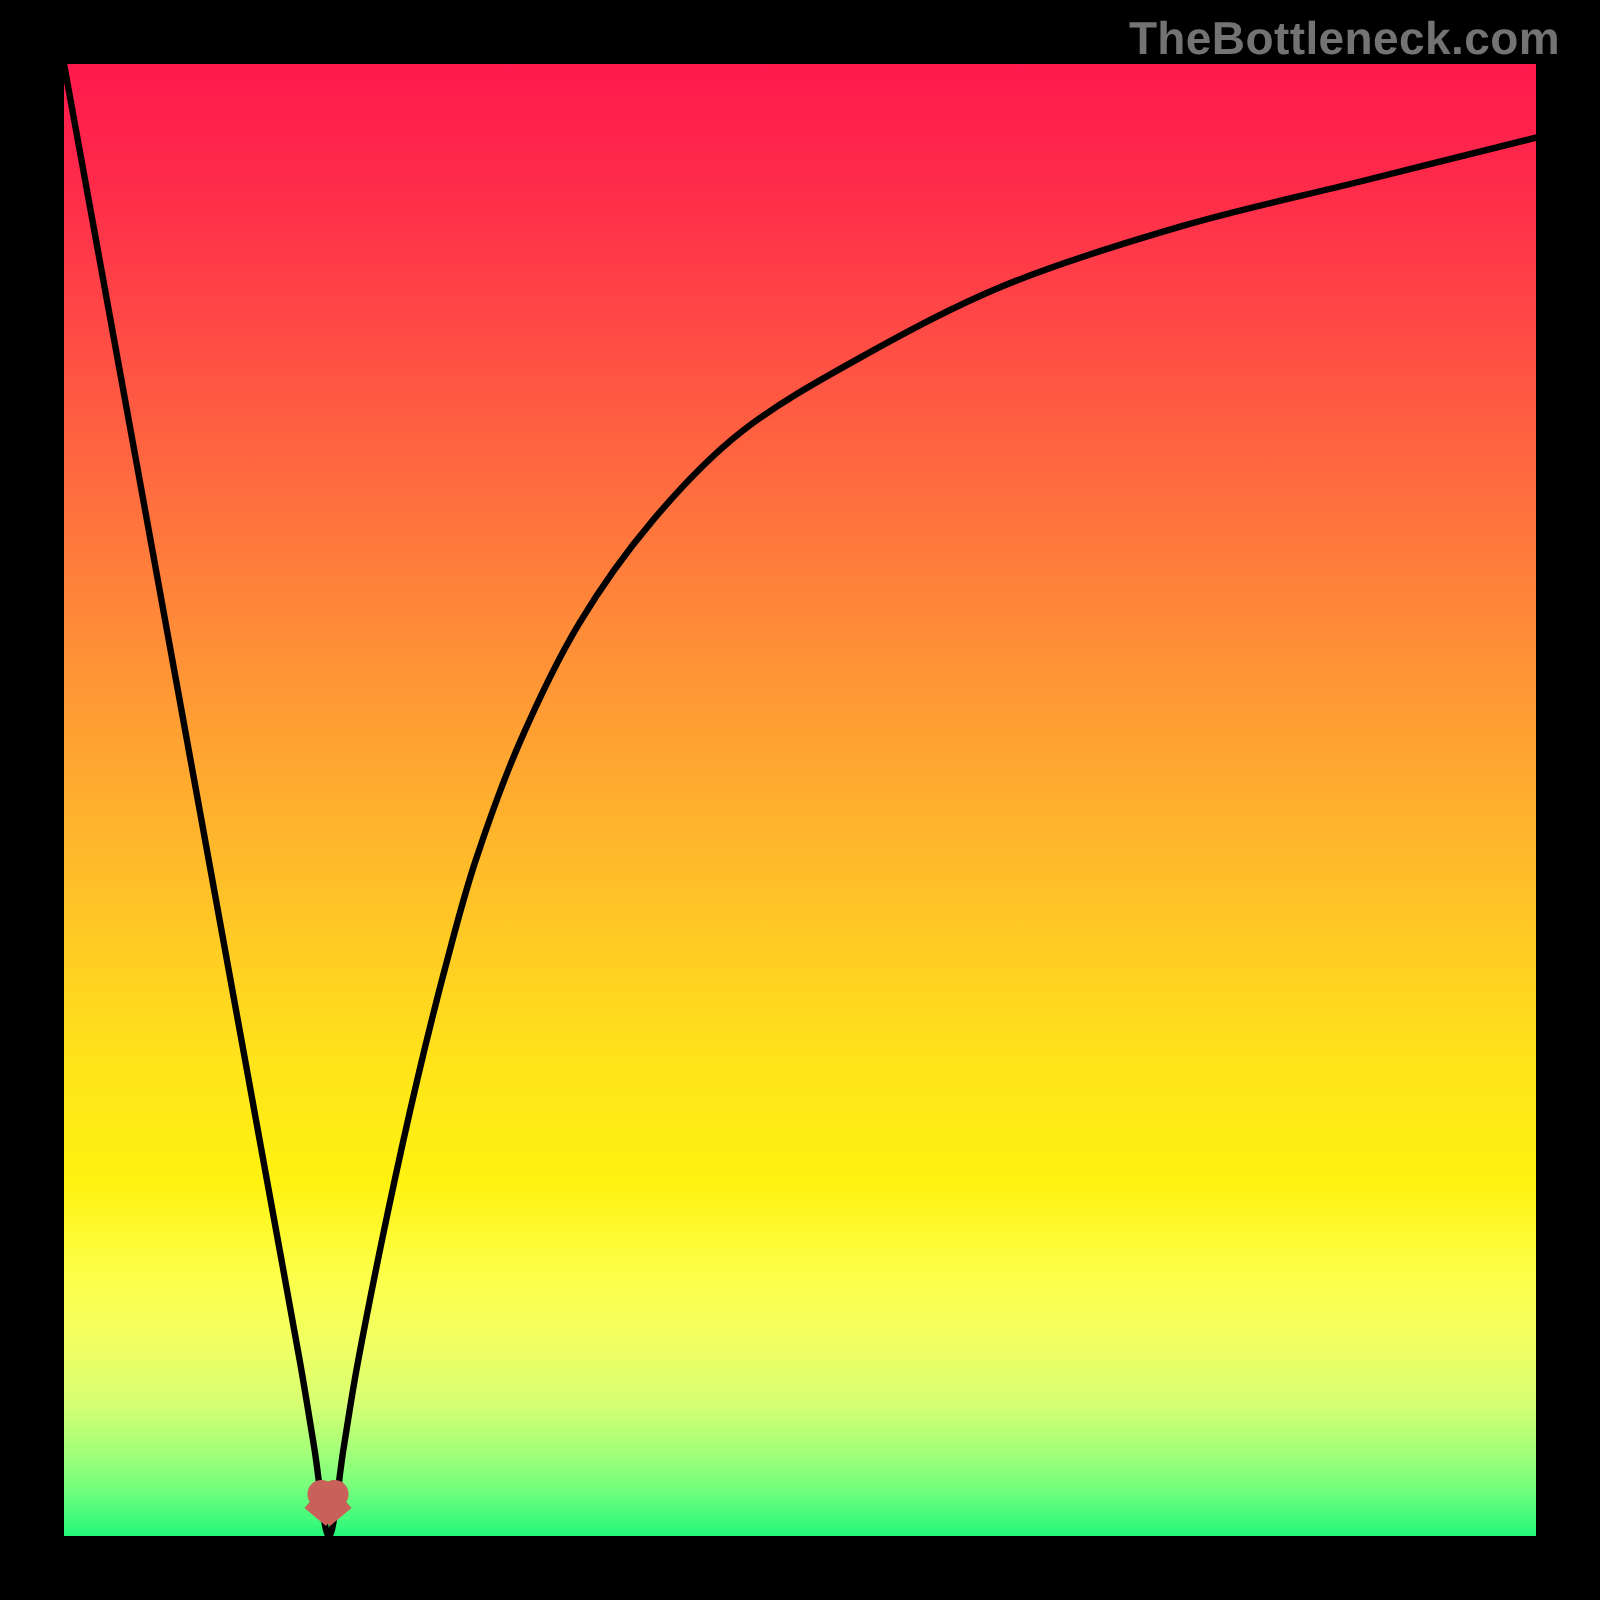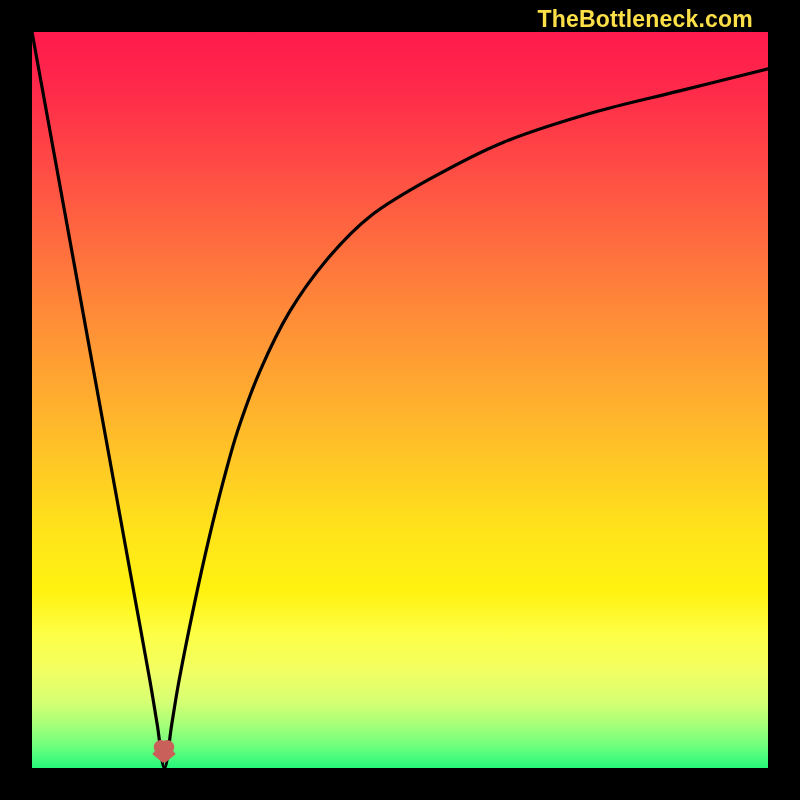--- a/index.html
+++ b/index.html
@@ -38,22 +38,22 @@
       #d6ff73 91%,
       #a8ff78 94%,
       #6fff7d 97%,
       #25f77a 100%
     );
     overflow: hidden;
   }
   .watermark {
     position: absolute;
     top: 6px;
-    right: 47px;
-    color: #fde047;
+    right: 20px;
+    color: #737373;
     font-size: 23px;
     font-weight: 600;
     letter-spacing: 0.2px;
     user-select: none;
   }
   svg.curve {
     position: absolute;
     inset: 0;
     width: 100%;
     height: 100%;

